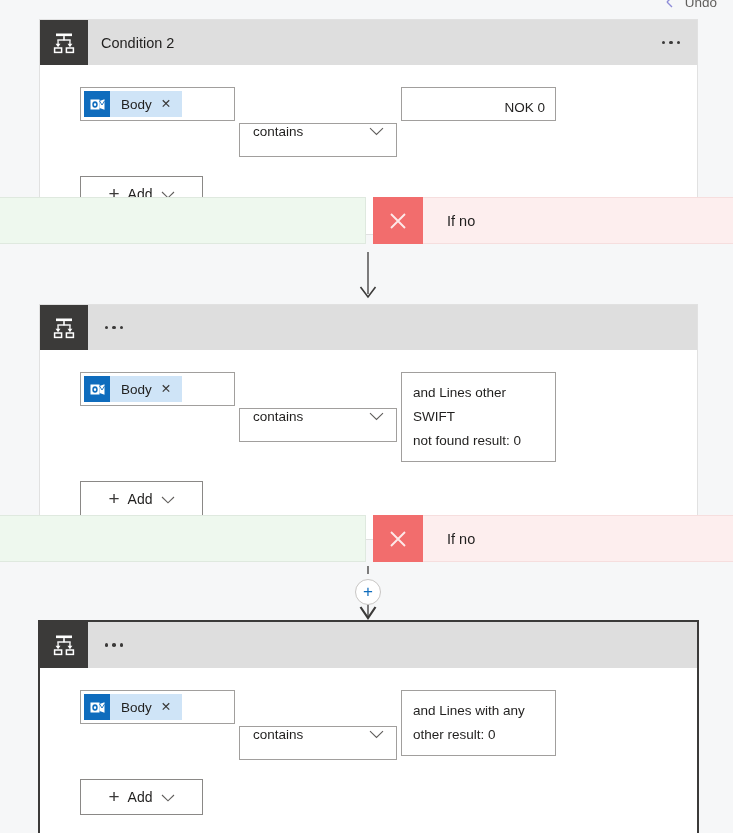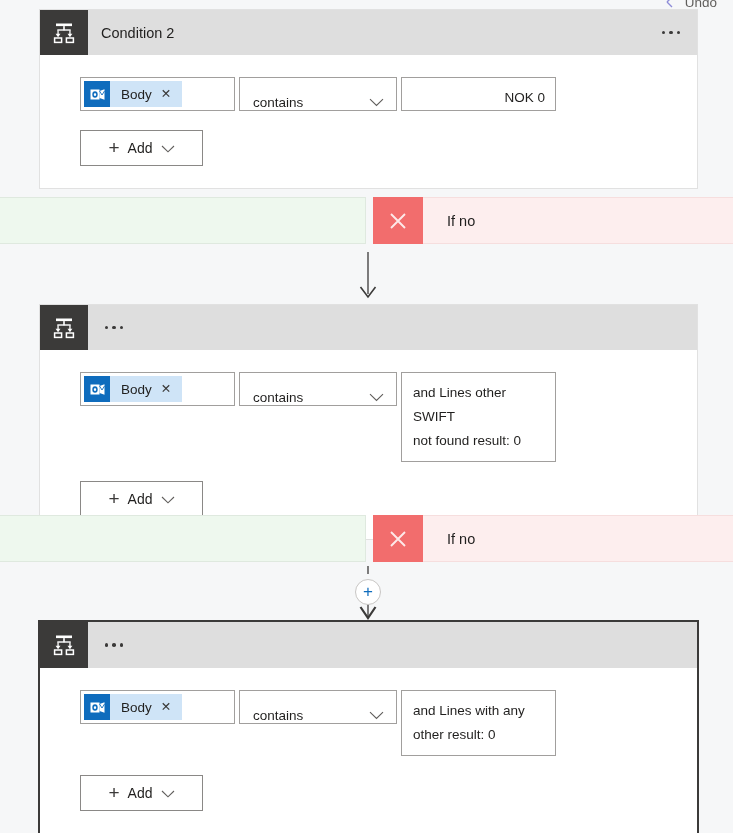--- a/index.html
+++ b/index.html
@@ -138,26 +138,27 @@
     line-height: 1;
   }
 
   .op-select {
     width: 158px;
     height: 34px;
     border: 1px solid #a19f9d;
     background: #ffffff;
     box-sizing: border-box;
     display: flex;
-    align-items: flex-end;
+    align-items: flex-start;
     justify-content: space-between;
     padding: 0 12px 0 13px;
     font-size: 13.5px;
     color: #201f1e;
     cursor: pointer;
+    margin-top: 36px;
   }
 
   .value-field {
     width: 155px;
     min-height: 34px;
     border: 1px solid #a19f9d;
     background: #ffffff;
     box-sizing: border-box;
     padding: 8px 10px 8px 11px;
     font-size: 13.5px;
@@ -274,21 +275,21 @@
 
 <div class="topbar">
   <span class="undo-icon">
     <svg width="14" height="14" viewBox="0 0 14 14">
       <path d="M3 7 L8 2 M3 7 L8 12" fill="none" stroke="#8e8cd8" stroke-width="1.4"></path>
     </svg>
   </span>
   <span>Undo</span>
 </div>
 
-<div class="card plain" id="card-0" style="left:39px; top:9px; width:659px;">
+<div class="card plain" id="card-0" style="left:39px; top:19px; width:659px;">
   <div class="card-header">
     <div class="card-icon-block">
       <svg width="28" height="28" viewBox="0 0 28 28">
         <rect x="6" y="4.5" width="16" height="2.6" fill="#ffffff"></rect>
         <rect x="13.2" y="7.1" width="1.6" height="4.2" fill="#ffffff"></rect>
         <rect x="7.3" y="10.3" width="13.4" height="1.4" fill="#ffffff"></rect>
         <rect x="7.4" y="11.3" width="1.3" height="5" fill="#ffffff"></rect>
         <rect x="19.3" y="11.3" width="1.3" height="5" fill="#ffffff"></rect>
         <path d="M8.05 18.2 L5.6 14.8 L10.5 14.8 Z" fill="#ffffff"></path>
         <path d="M19.95 18.2 L17.5 14.8 L22.4 14.8 Z" fill="#ffffff"></path>

